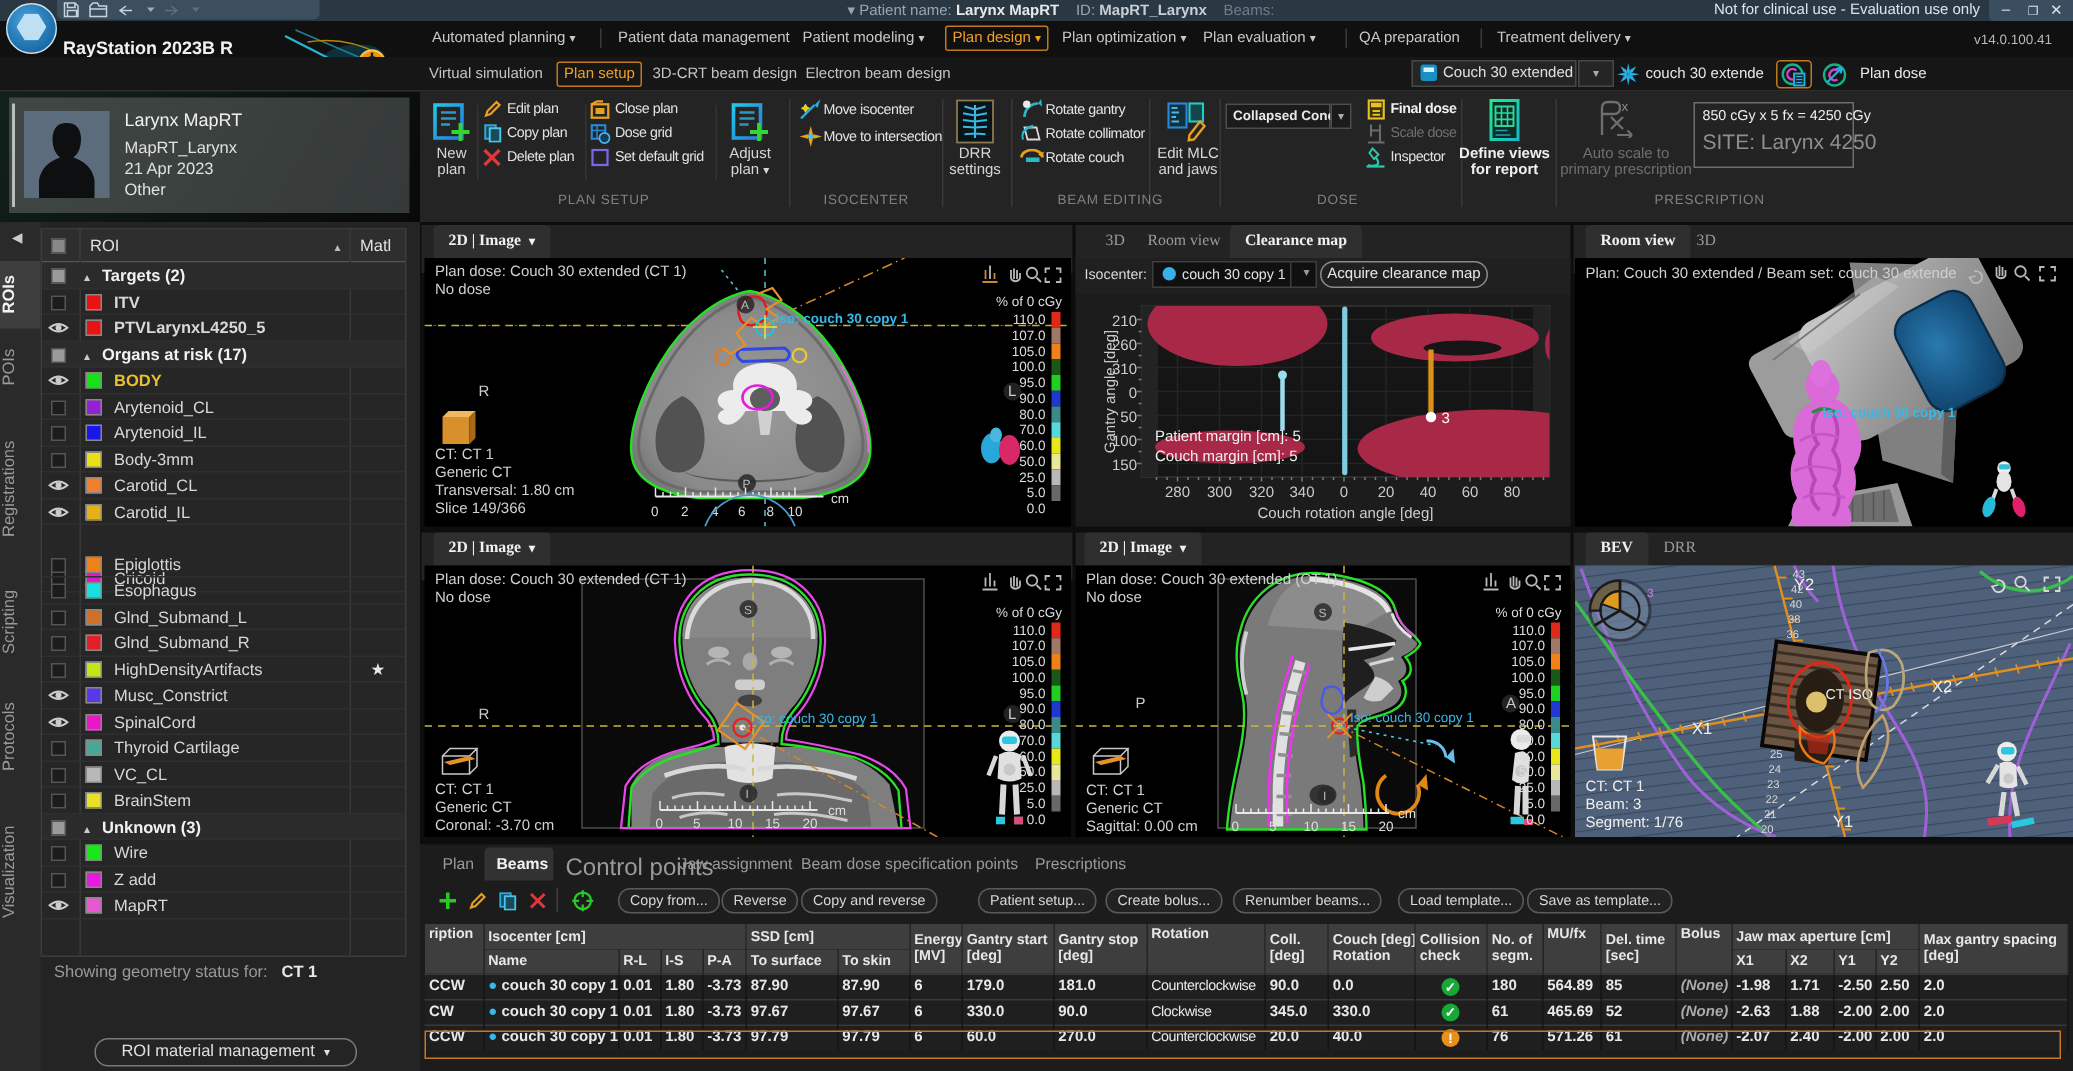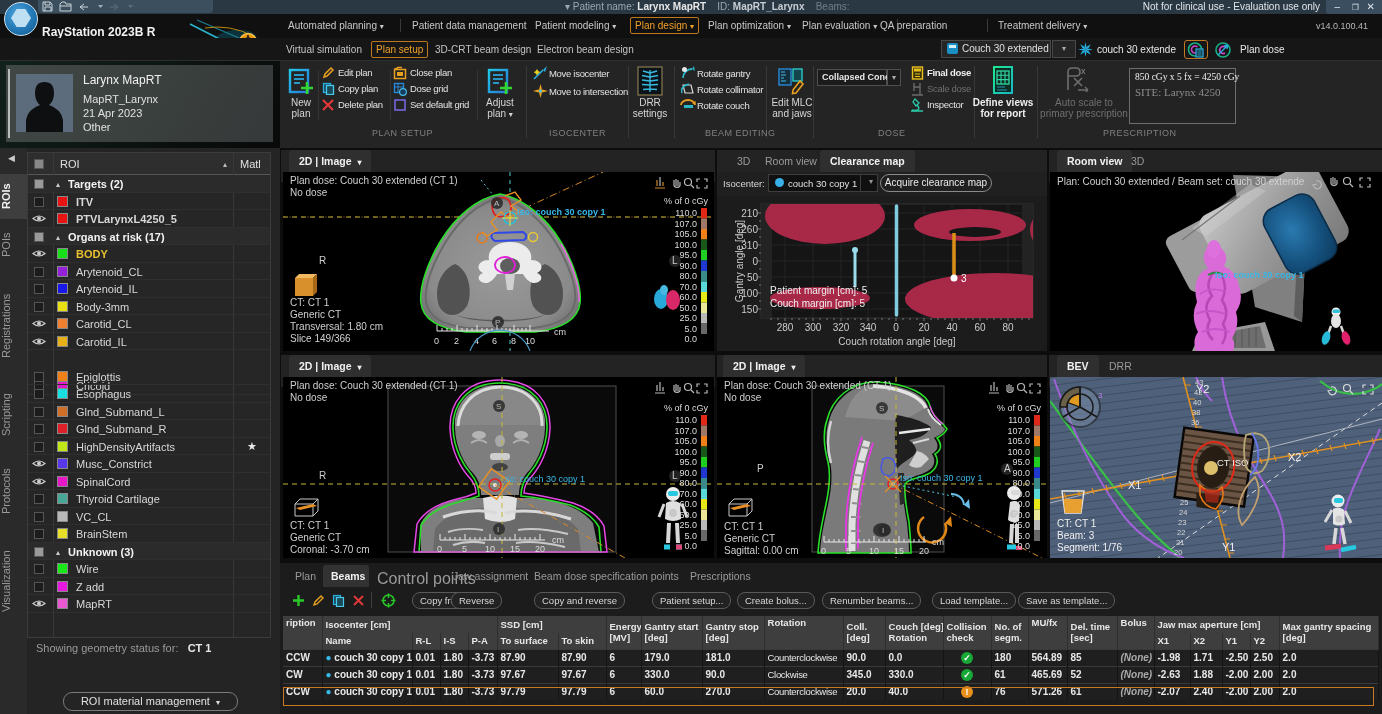--- a/index.html
+++ b/index.html
@@ -37,21 +37,21 @@
 #ltabs { left:0; top:148px; width:27px; height:566px; background:#2a2a2a; }
 .vtab { position:absolute; left:0; width:27px; color:#9a9a9a; font-size:11px; }
 .vtab span { display:block; transform:rotate(180deg); writing-mode:vertical-rl; width:27px; text-align:center; }
 #roitable { left:27px; top:152px; width:244px; height:486px; background:#262626; border:1px solid #3c3c3c;}
 .roirow { position:absolute; left:0; width:242px; height:17.5px; border-bottom:1px solid #2f2f2f; }
 .sw { position:absolute; left:29px; top:3px; width:11px; height:11px; border:1px solid #888; }
 .cb { position:absolute; left:6px; top:4px; width:10px; height:10px; background:#1c1c1c; border:1px solid #555; }
 .eye { position:absolute; left:4px; top:3px; width:14px; height:11px; }
 .rlabel { position:absolute; left:48px; top:3px; color:#d8d8d8; }
 
-.vptabbar { position:absolute; height:32px; background:#232323; }
+.vptabbar { position:absolute; height:32px; background:#232323;font-family:Liberation Serif, serif; }
 .vptab { position:absolute; top:0; height:22px; line-height:22px; padding:0 10px; color:#9a9a9a; font-size:10.5px; white-space:nowrap; }
 .vptab.sel { background:#2f2f2f; color:#f0f0f0; font-weight:bold; border-radius:3px 3px 0 0; }
 .vp { position:absolute; background:#000; }
 
 #botpanel { left:280px; top:563px; width:1102px; height:151px; background:#1c1c1c; }
 .pill { position:absolute; top:592px; height:17px; line-height:15px; border:1px solid #5a5a5a;
   border-radius:8px; color:#d8d8d8; font-size:9.5px; padding:0 7px; background:#222; }
 table#beams { position:absolute; left:283px; top:616px; border-collapse:collapse; table-layout:fixed;
   width:1095px; font-size:10px; color:#e8e8e8; }
 #beams th { background:#3e3e3e; font-weight:bold; text-align:left; padding:1px 3px;
@@ -103,21 +103,21 @@
   <div id="tabrow" class="abs"></div>
 
   <div class="mitem" style="left:288px;">Automated planning <span style="font-size:8px;">▾</span></div>
   <div class="msep" style="left:400px;"></div>
   <div class="mitem" style="left:412px;">Patient data management</div>
   <div class="mitem" style="left:535px;">Patient modeling <span style="font-size:8px;">▾</span></div>
   <div class="mitem obox" style="left:630px; top:17px;">Plan design <span style="font-size:8px;">▾</span></div>
   <div class="mitem" style="left:708px;">Plan optimization <span style="font-size:8px;">▾</span></div>
   <div class="mitem" style="left:802px;">Plan evaluation <span style="font-size:8px;">▾</span></div>
   <div class="msep" style="left:897px;"></div>
-  <div class="mitem" style="left:880px;">QA preparation</div>
+  <div class="mitem" style="left:906px;">QA preparation</div>
   <div class="msep" style="left:987px;"></div>
   <div class="mitem" style="left:998px;">Treatment delivery <span style="font-size:8px;">▾</span></div>
   <div class="abs" style="right:14px; top:21px; font-size:9px; color:#b8b8b8;">v14.0.100.41</div>
 
   <div class="titem" style="left:286px;">Virtual simulation</div>
   <div class="titem obox" style="left:371px; top:41px;">Plan setup</div>
   <div class="titem" style="left:435px;">3D-CRT beam design</div>
   <div class="titem" style="left:537px;">Electron beam design</div>
   <div class="abs" style="left:941px; top:40px; width:110px; height:18px; background:#252525; border:1px solid #484848; font-size:10px;">
     <span style="position:absolute; left:5px; top:2px; width:11px; height:11px; background:#1a8fc4; border-radius:2px;"></span>
@@ -286,23 +286,23 @@
   <div class="bigbtn" style="left:972px; top:97px; width:62px; font-weight:bold; color:#efefef;">Define views<br>for report</div>
   <div class="gsep" style="left:1037px;"></div>
 
   <svg class="abs" style="left:1062px; top:66px;" width="28" height="26" viewBox="0 0 28 26">
     <path d="M6 24 V6 Q6 2 10 2 H14 Q18 2 18 6 Q18 10 14 10 H6" fill="none" stroke="#6e6e6e" stroke-width="1.6"></path>
     <path d="M12 12 L20 20 M20 12 L12 20" stroke="#6e6e6e" stroke-width="1.6"></path>
     <path d="M16 24 H26 M26 24 L23 21 M26 24 L23 27" stroke="#6e6e6e" stroke-width="1.4" fill="none"></path>
     <text x="19" y="8" fill="#8e8e8e" font-size="9" font-family="Liberation Sans">x</text>
   </svg>
   <div class="bigbtn rdim" style="left:1038px; top:97px; width:92px; font-size:10px;">Auto scale to<br>primary prescription</div>
-  <div class="abs" style="left:1129px; top:68px; width:107px; height:56px; border:1px solid #6e6e6e; background:#232323;font-family:Liberation Serif, serif;">
+  <div class="abs" style="left:1129px; top:68px; width:107px; height:44px; border:1px solid #6e6e6e; background:#232323;">
     <div style="position:absolute; left:5px; top:3px; font-size:9.5px; color:#efefef; white-space:nowrap;">850 cGy x 5 fx = 4250 cGy</div>
-    <div style="position:absolute; left:5px; top:17px; font-size:11px; color:#8e8e8e; white-space:nowrap;">SITE: Larynx 4250</div>
+    <div style="position:absolute; left:5px; top:17px; font-size:14px; color:#8e8e8e; white-space:nowrap;">SITE: Larynx 4250</div>
   </div>
 
   <div class="glabel" style="left:372px;">PLAN SETUP</div>
   <div class="glabel" style="left:549px;">ISOCENTER</div>
   <div class="glabel" style="left:705px;">BEAM EDITING</div>
   <div class="glabel" style="left:878px;">DOSE</div>
   <div class="glabel" style="left:1103px;">PRESCRIPTION</div>
   <div id="leftpanel" class="abs"></div>
   <div id="patientbox" class="abs">
     <div style="position:absolute; left:2px; top:4px; width:2px; height:69px; background:#b8bdbd;"></div>
@@ -1128,21 +1128,21 @@
   <svg class="abs" style="left:352px; top:594px;" width="13" height="13" viewBox="0 0 13 13">
       <path d="M2 2 L11 11 M11 2 L2 11" stroke="#e03838" stroke-width="2"></path>
     </svg>
   <div class="abs" style="left:371px; top:592px; width:1px; height:16px; background:#3e3e3e;"></div>
   <svg class="abs" style="left:381px; top:593px;" width="15" height="15" viewBox="0 0 15 15">
       <circle cx="7.5" cy="7.5" r="5.5" fill="none" stroke="#28c828" stroke-width="1.5"></circle>
       <path d="M7.5 0.5 V5 M7.5 10 V14.5 M0.5 7.5 H5 M10 7.5 H14.5" stroke="#28c828" stroke-width="1.5"></path>
     </svg>
 
   <div class="pill" style="left:412px;">Copy from...</div>
-  <div class="pill" style="left:451px;">Reverse</div>
+  <div class="pill" style="left:481px;">Reverse</div>
   <div class="pill" style="left:534px;">Copy and reverse</div>
   <div class="pill" style="left:652px;">Patient setup...</div>
   <div class="pill" style="left:737px;">Create bolus...</div>
   <div class="pill" style="left:822px;">Renumber beams...</div>
   <div class="pill" style="left:932px;">Load template...</div>
   <div class="pill" style="left:1018px;">Save as template...</div>
 
   <table id="beams">
     <colgroup>
       <col style="width:39px;">

